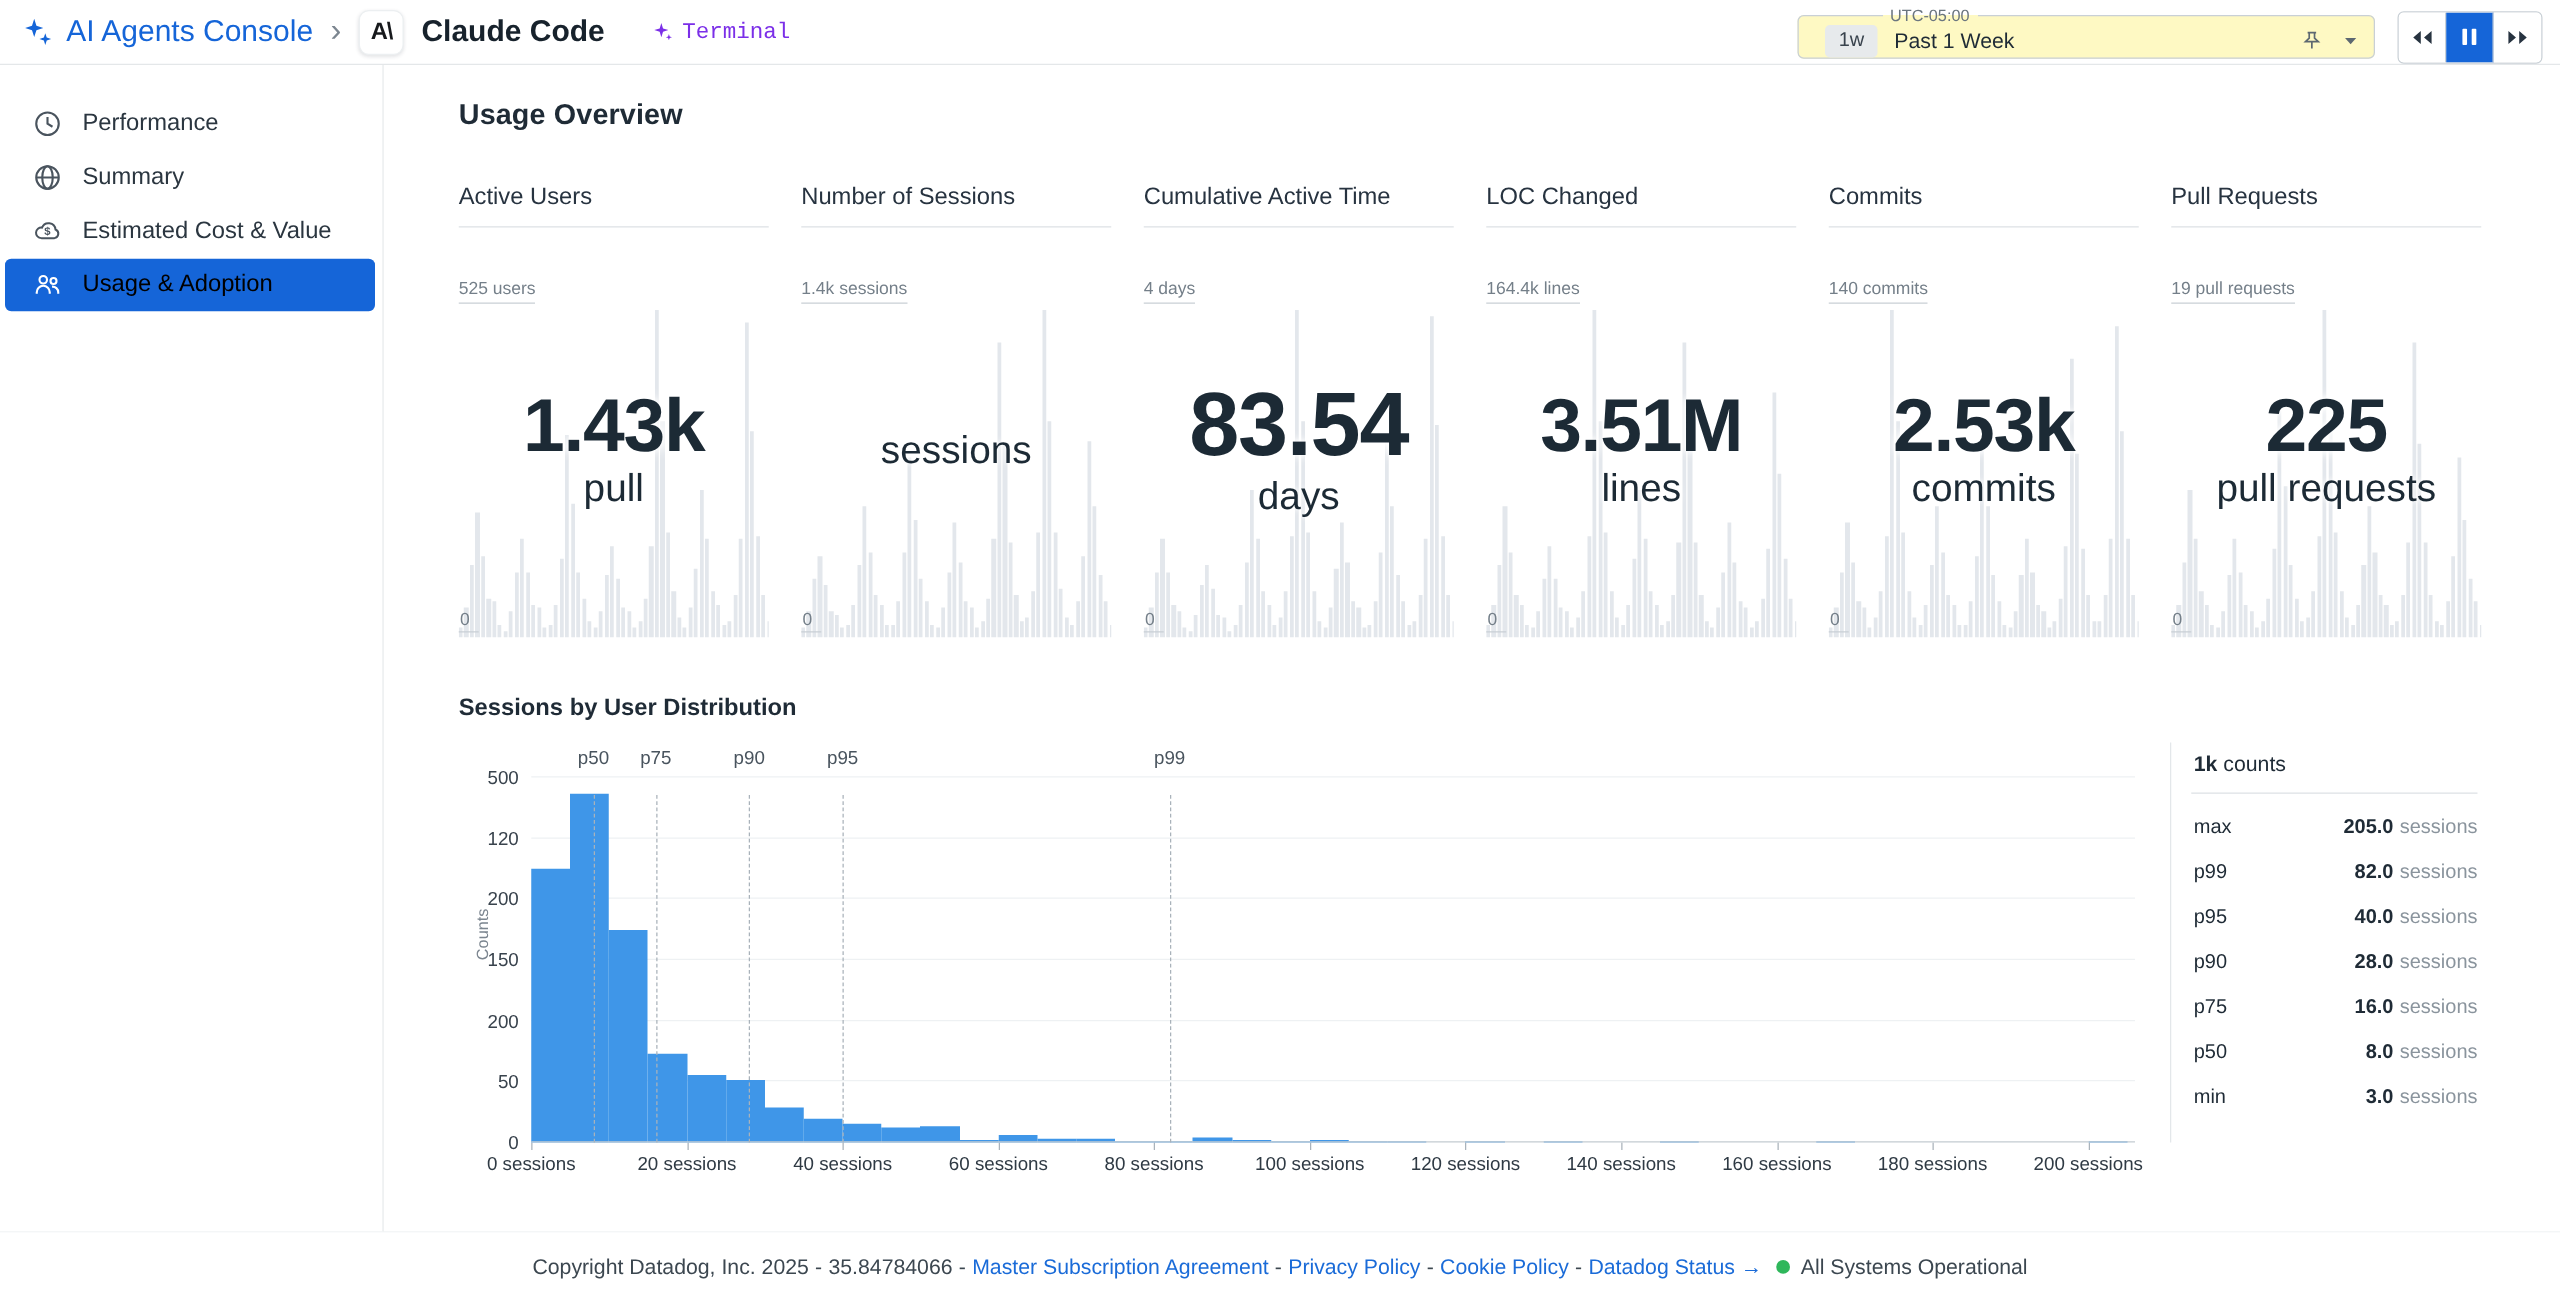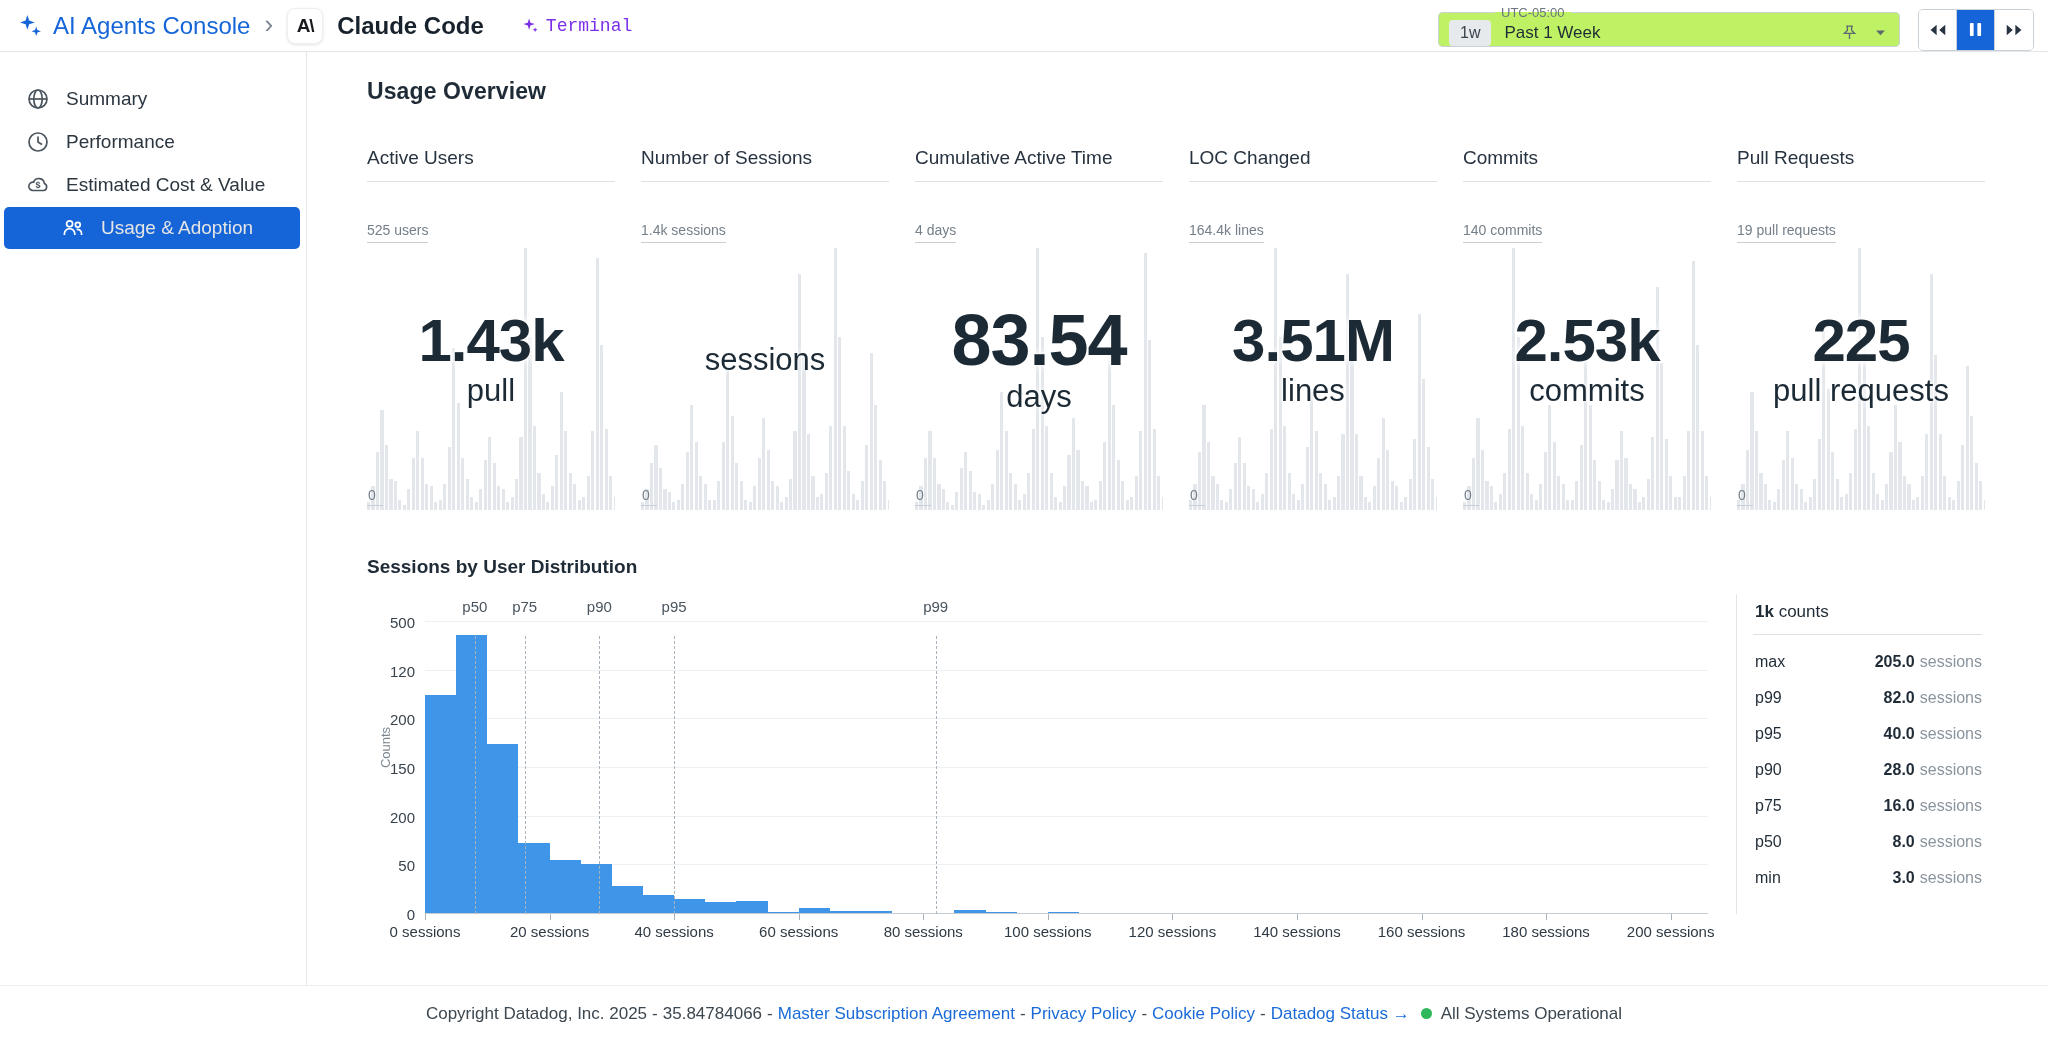--- a/index.html
+++ b/index.html
@@ -14,38 +14,38 @@
   .brand-link { display:flex; align-items:center; gap:10px; color:#1565d8; font-size:24px; cursor:pointer; }
   .crumb-sep { color:#7c8690; font-size:26px; line-height:1; padding:0 2px 4px 2px; }
   .claude-box { display:flex; align-items:center; justify-content:center; width:36px; height:36px;
     background:#fff; border:1px solid #eceff1; border-radius:8px; box-shadow:0 1px 3px rgba(30,43,54,.12);
     font-weight:800; font-size:19px; color:#17191c; letter-spacing:-1px; }
   .page-name { font-size:24px; font-weight:700; color:#17222c; margin-left:2px; }
   .env-chip { display:flex; align-items:center; gap:7px; margin-left:26px; color:#7b2fe8;
     font-family:"Liberation Mono","DejaVu Sans Mono",monospace; font-size:18px; }
   .hdr-right { margin-left:auto; display:flex; align-items:flex-start; gap:18px; }
   fieldset.timepicker { position:relative; border:1px solid #c9d0d6; border-radius:5px; width:462px; height:42px;
-    margin-top:4px; padding:0 12px 0 10px; display:flex; align-items:center; gap:13px; cursor:pointer; background:#bef264; }
+    margin-top:4px; padding:0 12px 0 21px; display:flex; align-items:center; gap:13px; cursor:pointer; background:#fef9c3; }
   fieldset.timepicker legend { margin-left:46px; padding:0 6px; font-size:13px; color:#6b767f; }
   .tp-badge { background:#e7eaec; border-radius:4px; padding:4px 11px; font-size:16px; color:#39434d; }
   .tp-label { font-size:17px; color:#1f2b36; }
   .tp-icons { margin-left:auto; display:flex; align-items:center; gap:16px; color:#5d6871; }
   .playgroup { display:flex; border:1px solid #c9d0d6; border-radius:5px; overflow:hidden; height:42px; margin-top:8px; }
   .playbtn { width:38px; height:100%; display:flex; align-items:center; justify-content:center;
     background:#fff; border:none; border-right:1px solid #c9d0d6; cursor:pointer; color:#273340; }
   .playbtn:last-child { border-right:none; }
   .playbtn.active { background:#1565d8; color:#fff; }
 
   
   .body-row { display:flex; height:934px; border-bottom:1px solid #eceff1; }
   .sidebar { width:307px; border-right:1px solid #e4e7e9; padding-top:26px; flex:none; background:#fff; }
   .side-item { display:flex; align-items:center; gap:16px; height:42px; padding:0 12px 0 22px;
     margin:0 6px 1px 4px; border-radius:5px; font-size:19px; color:#2b3640; cursor:pointer; }
   .side-item .ic { display:flex; width:24px; height:24px; color:#4a545e; flex:none; }
-  .side-item.sel { background:#1565d8; color:#e5e5e5;justify-content:center; }
+  .side-item.sel { background:#1565d8; color:#000000; }
   .side-item.sel .ic { color:#fff; }
 
   .content { flex:1; padding:26px 62px 0 60px; background:#fff; }
   .main-title { font-size:23px; font-weight:700; color:#1f2b36; letter-spacing:.1px; }
 
   
   .cards-row { display:flex; gap:26px; margin-top:42px; }
   .card { width:248px; flex:none; }
   .card-title { font-size:19px; color:#273340; padding-bottom:12px; border-bottom:1px solid #dde1e5; }
   .mini-chart { position:relative; height:288px; margin-top:40px; }
@@ -162,34 +162,34 @@
       </div>
     </div>
   </div>
 
   <div class="body-row">
     <nav class="sidebar" id="sidebar-list">
         <div class="side-item">
           <span class="ic">
             <svg width="24" height="24" viewBox="0 0 24 24" fill="none" stroke="currentColor" stroke-width="1.7">
               <circle cx="12" cy="12" r="9"></circle>
+              <path d="M12 6.5V12l4 2.4"></path>
+            </svg>
+          </span>
+          <span>Performance</span>
+        </div>
+        <div class="side-item">
+          <span class="ic">
+            <svg width="24" height="24" viewBox="0 0 24 24" fill="none" stroke="currentColor" stroke-width="1.7">
+              <circle cx="12" cy="12" r="9"></circle>
               <ellipse cx="12" cy="12" rx="4.2" ry="9"></ellipse>
               <path d="M3 12h18"></path>
             </svg>
           </span>
           <span>Summary</span>
-        </div>
-        <div class="side-item">
-          <span class="ic">
-            <svg width="24" height="24" viewBox="0 0 24 24" fill="none" stroke="currentColor" stroke-width="1.7">
-              <circle cx="12" cy="12" r="9"></circle>
-              <path d="M12 6.5V12l4 2.4"></path>
-            </svg>
-          </span>
-          <span>Performance</span>
         </div>
         <div class="side-item">
           <span class="ic">
             <svg width="24" height="24" viewBox="0 0 24 24" fill="none" stroke="currentColor" stroke-width="1.6">
               <path d="M7 17.5a4.2 4.2 0 1 1 .6-8.36A5.6 5.6 0 0 1 18.4 10.6 3.6 3.6 0 0 1 17.6 17.5H7z"></path>
               <text x="12" y="15.2" text-anchor="middle" font-size="9" font-weight="bold" fill="currentColor" stroke="none">$</text>
             </svg>
           </span>
           <span>Estimated Cost &amp; Value</span>
         </div>

